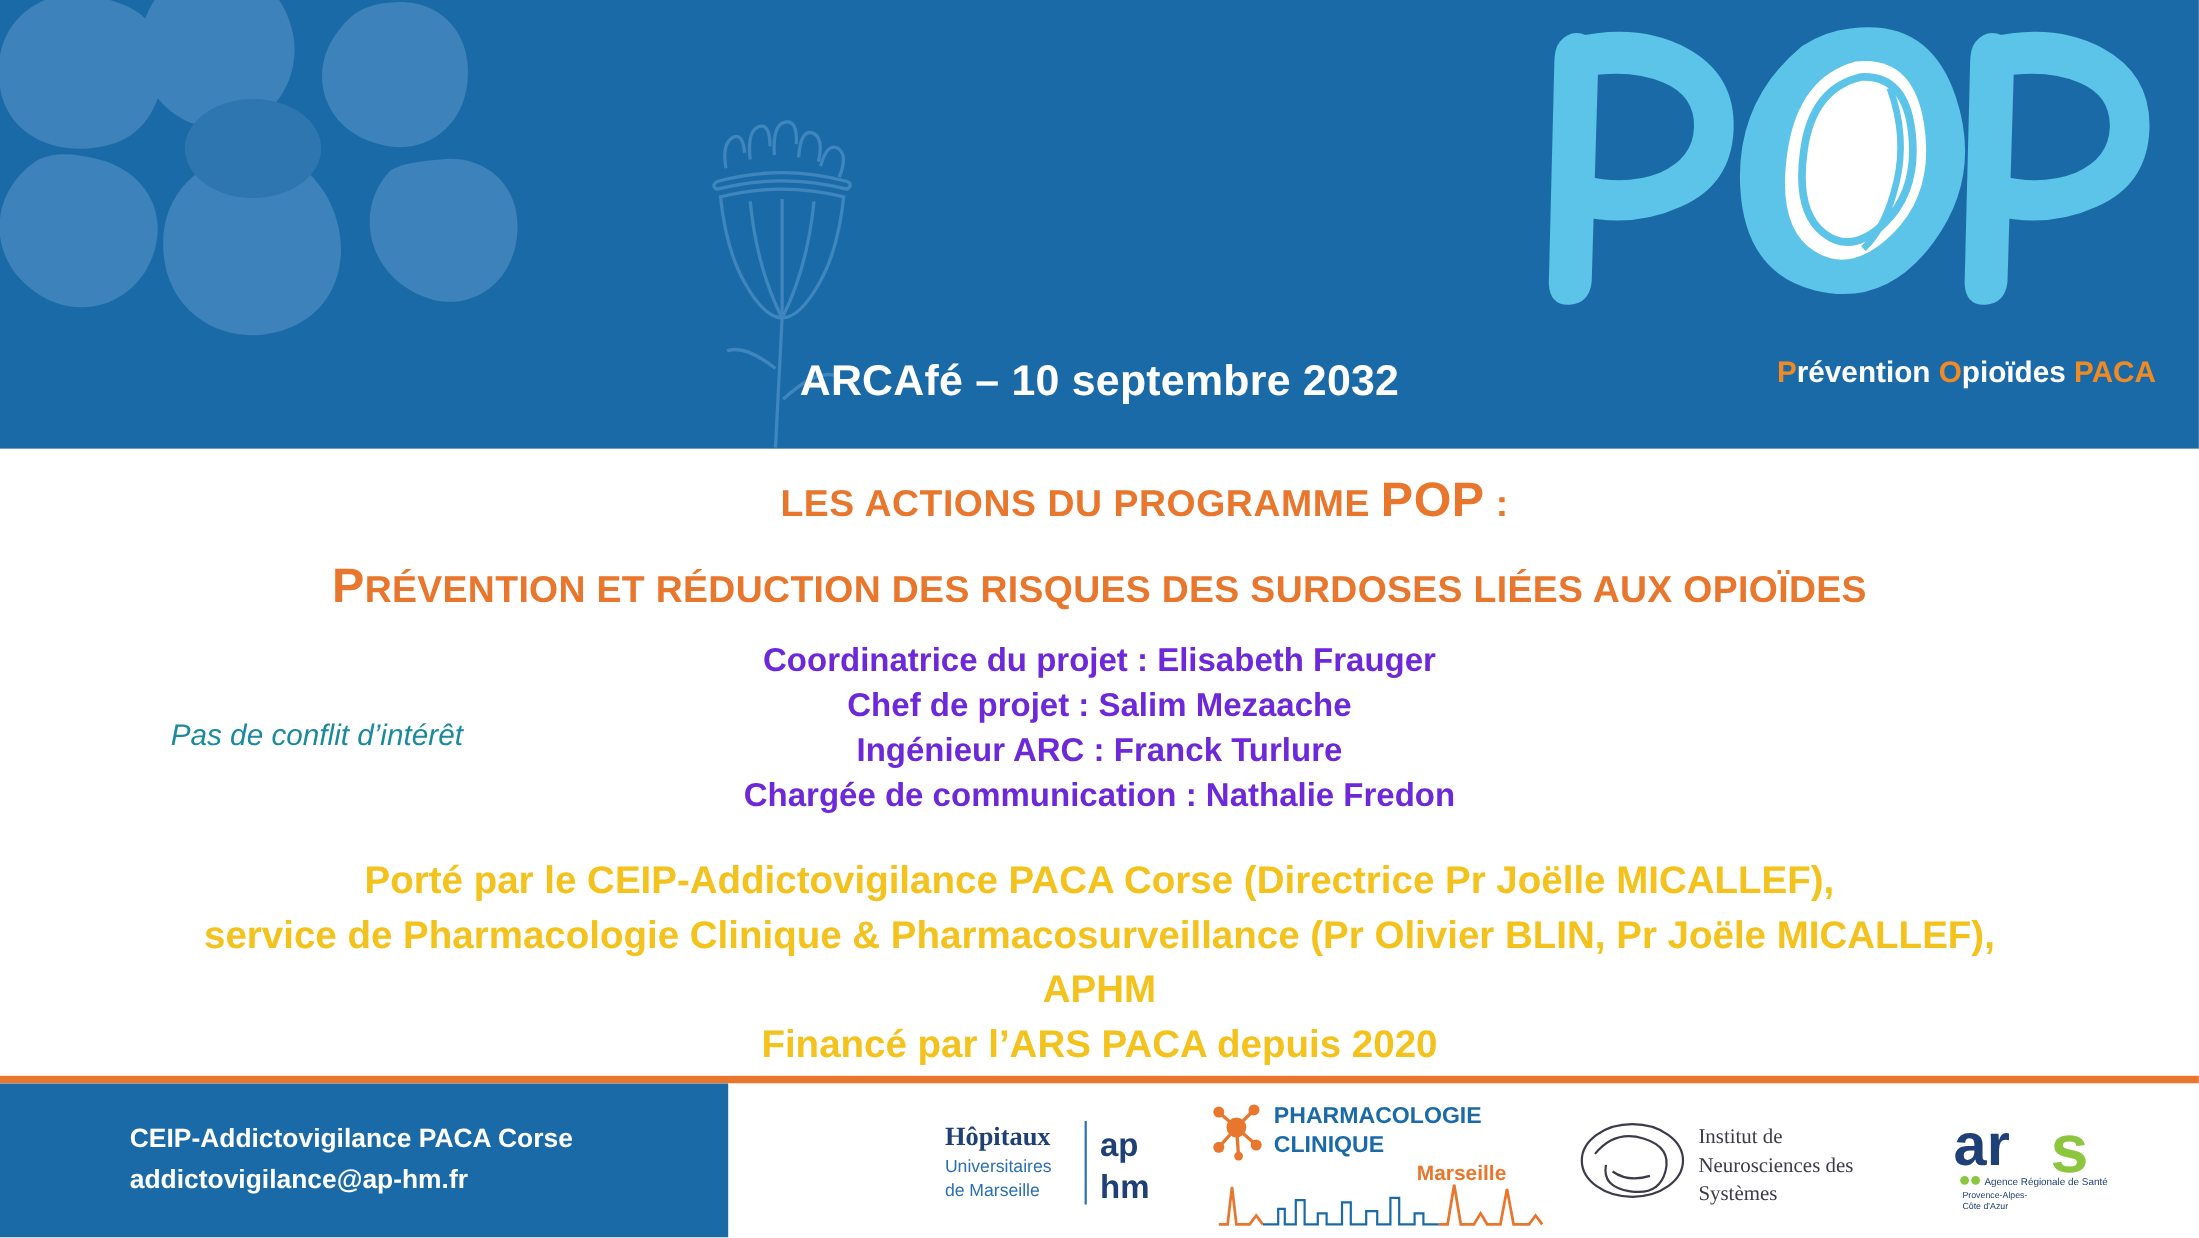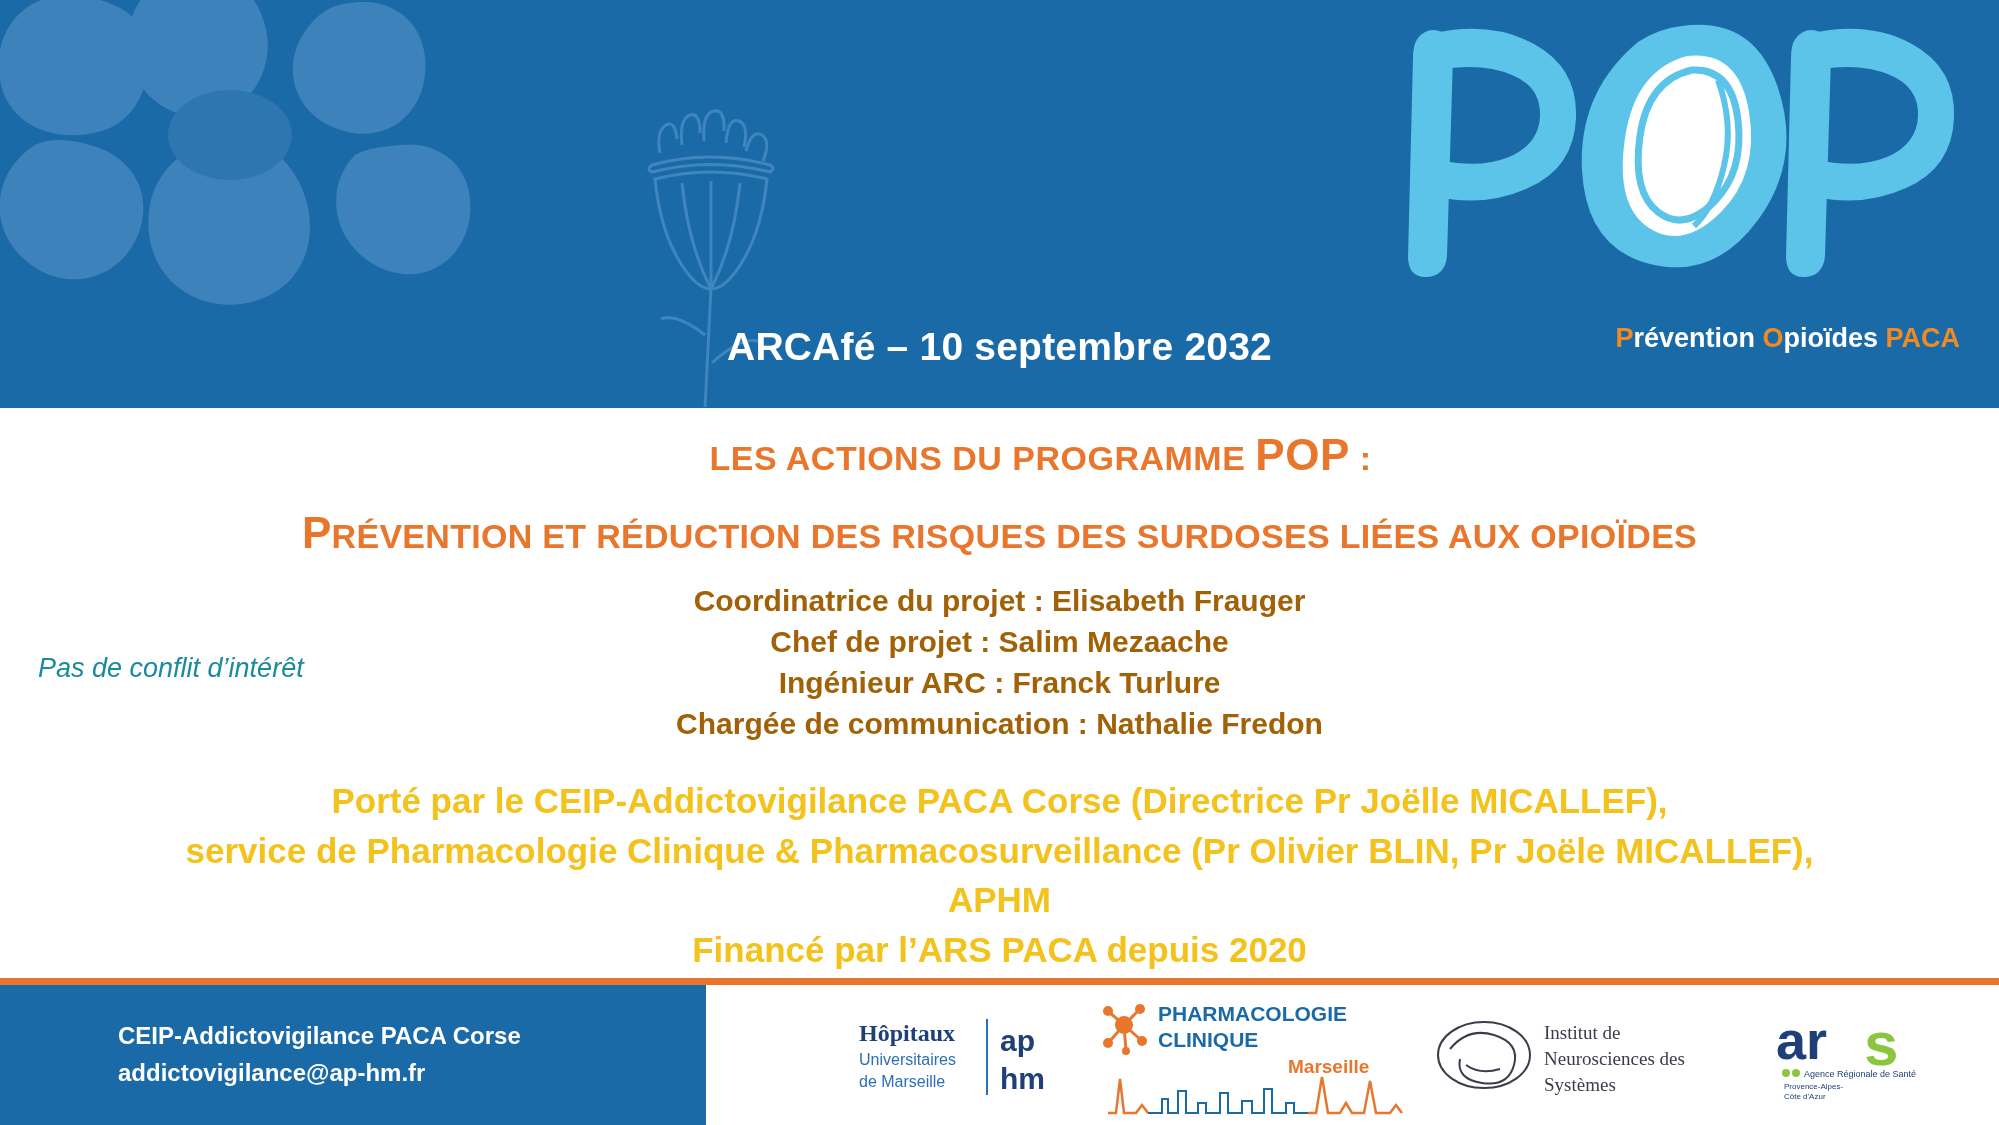--- a/index.html
+++ b/index.html
@@ -98,30 +98,31 @@
     font-size: 34px;
     letter-spacing: 0.3px;
   }
   .subtitle .big { font-size: 44px; }
 
   .team {
     position: absolute;
     left: 0; top: 172px;
     width: 1999px;
     text-align: center;
-    color: #a16207;
+    color: #6d28d9;
     font-weight: bold;
     font-size: 30px;
     line-height: 1.37;
   }
 
   .disclaimer {
     position: absolute;
     left: 38px; top: 245px;
     width: 500px;
+    text-align: center;
     color: #1a8a9c;
     font-style: italic;
     font-size: 27px;
   }
 
   .funding {
     position: absolute;
     left: 0; top: 368px;
     width: 1999px;
     text-align: center;
@@ -143,21 +144,20 @@
     left: 0; top: 985px;
     width: 1999px; height: 140px;
     background: #ffffff;
   }
   .footer-left {
     position: absolute;
     left: 0; top: 0;
     width: 662px; height: 140px;
     background: #1b6aa8;
     color: #ffffff;
-    padding-left: 44px;
   }
   .footer-contact {
     position: absolute;
     left: 118px; top: 32px;
     font-size: 24px;
     font-weight: bold;
     line-height: 1.55;
   }
   .logos {
     position: absolute;

